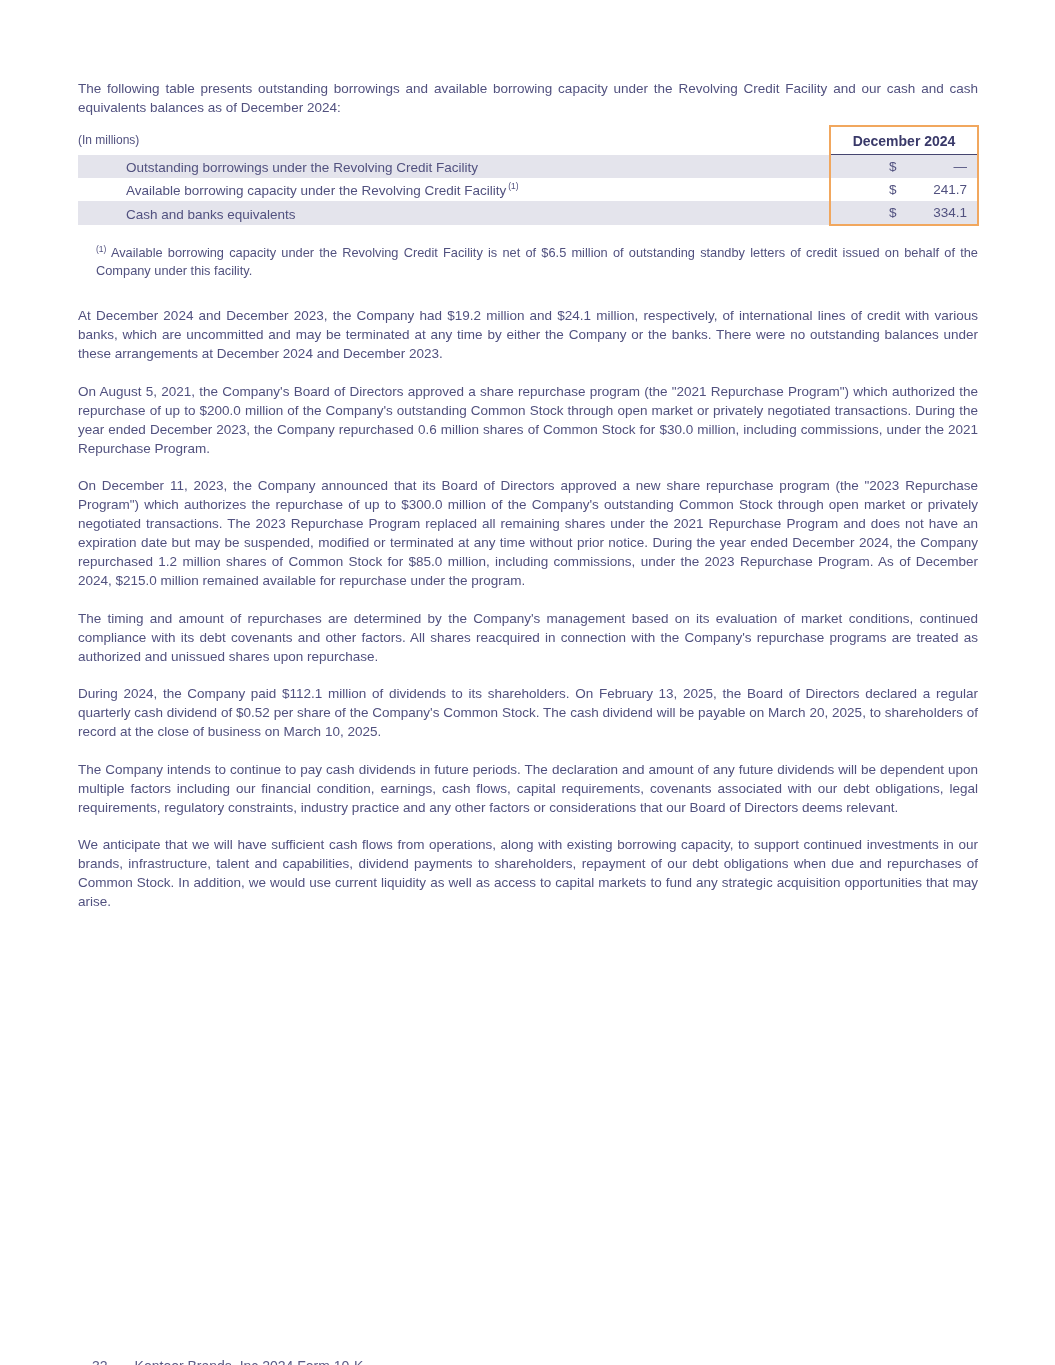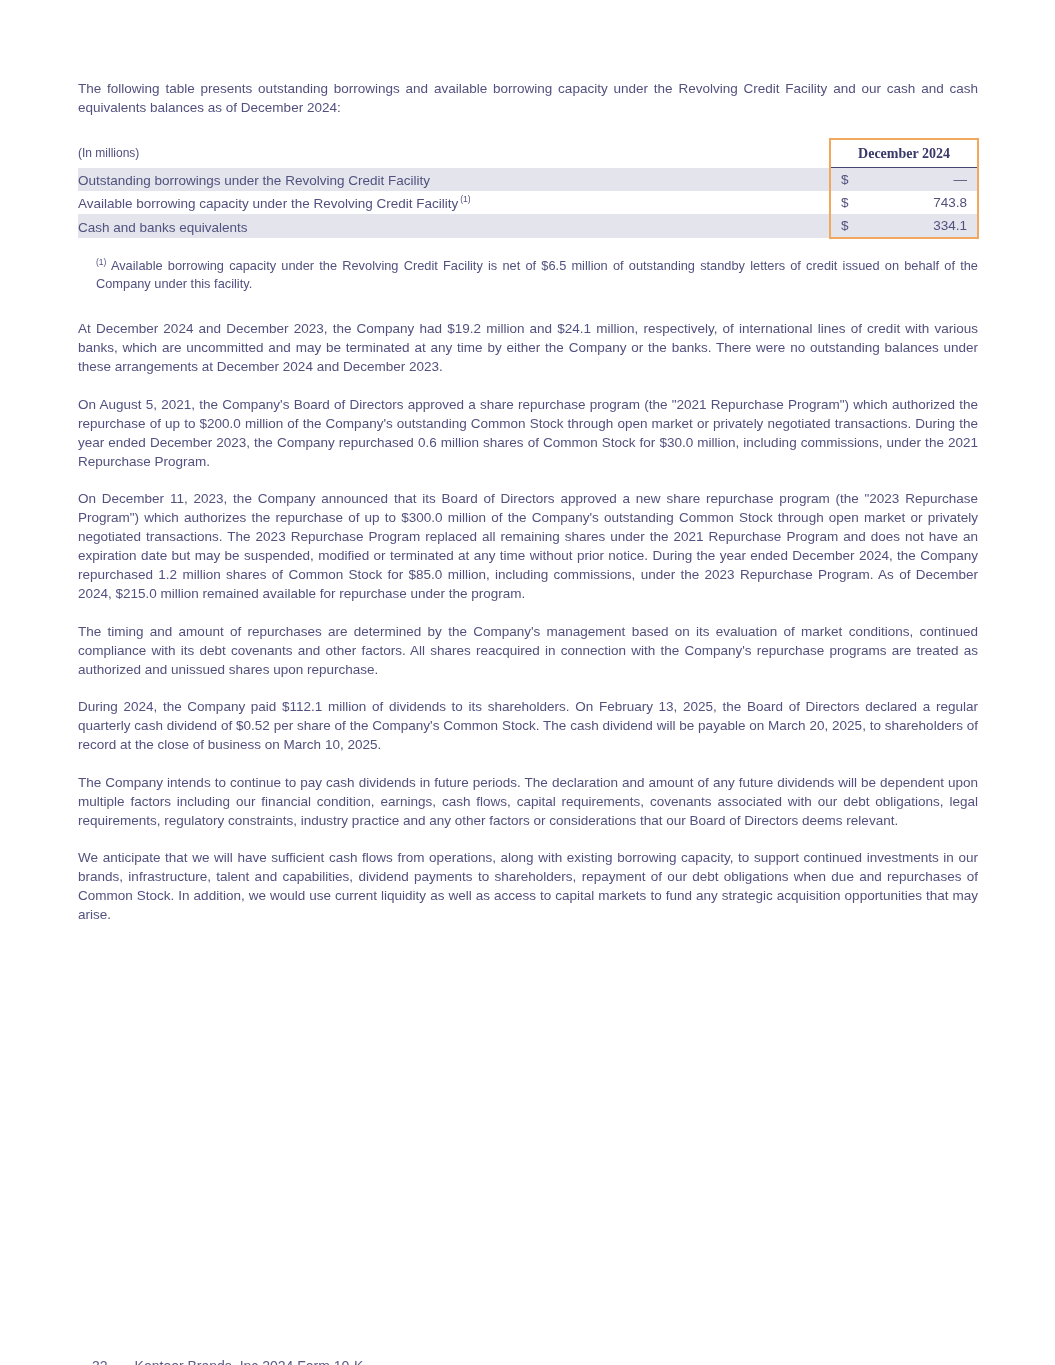--- a/index.html
+++ b/index.html
@@ -24,21 +24,21 @@
     box-sizing: content-box;
   }
   .body-text {
     font-size: 13.5px;
     line-height: 19px;
     text-align: justify;
     margin: 0 0 18.5px 0;
     color: #51517f;
   }
   .intro {
-    margin-bottom: 21px;
+    margin-bottom: 8px;
   }
   
   table.fin-table {
     width: 900px;
     border-collapse: collapse;
     table-layout: fixed;
     font-size: 13.5px;
     color: #51517f;
   }
   table.fin-table td {
@@ -60,24 +60,24 @@
   td.value-head {
     text-align: center;
     font-weight: bold;
     font-size: 14px;
     color: #393969;
     border-top: 2px solid #f1a75e;
     border-left: 2px solid #f1a75e;
     border-right: 2px solid #f1a75e;
     border-bottom: 1.5px solid #45456f;
     vertical-align: middle;
-    font-family: Liberation Serif, serif;
   }
   tr.data-row td {
     height: 23px;
+    padding-left: 48px;
   }
   tr.shaded td {
     background: #e4e4ec;
   }
   td.label-cell {
     padding-left: 6px;
   }
   td.label-cell sup {
     font-size: 8.5px;
     margin-left: 2px;
@@ -147,21 +147,21 @@
             <span>—</span>
           </div>
         </td>
       </tr>
 
       <tr class="data-row">
         <td class="label-cell"><span>Available borrowing capacity under the Revolving Credit Facility</span><sup>(1)</sup></td>
         <td class="value-cell">
           <div class="value-inner">
             <span>$</span>
-            <span>743.8</span>
+            <span>241.7</span>
           </div>
         </td>
       </tr>
 
       <tr class="data-row shaded last-row">
         <td class="label-cell"><span>Cash and banks equivalents</span><sup></sup></td>
         <td class="value-cell">
           <div class="value-inner">
             <span>$</span>
             <span>334.1</span>

